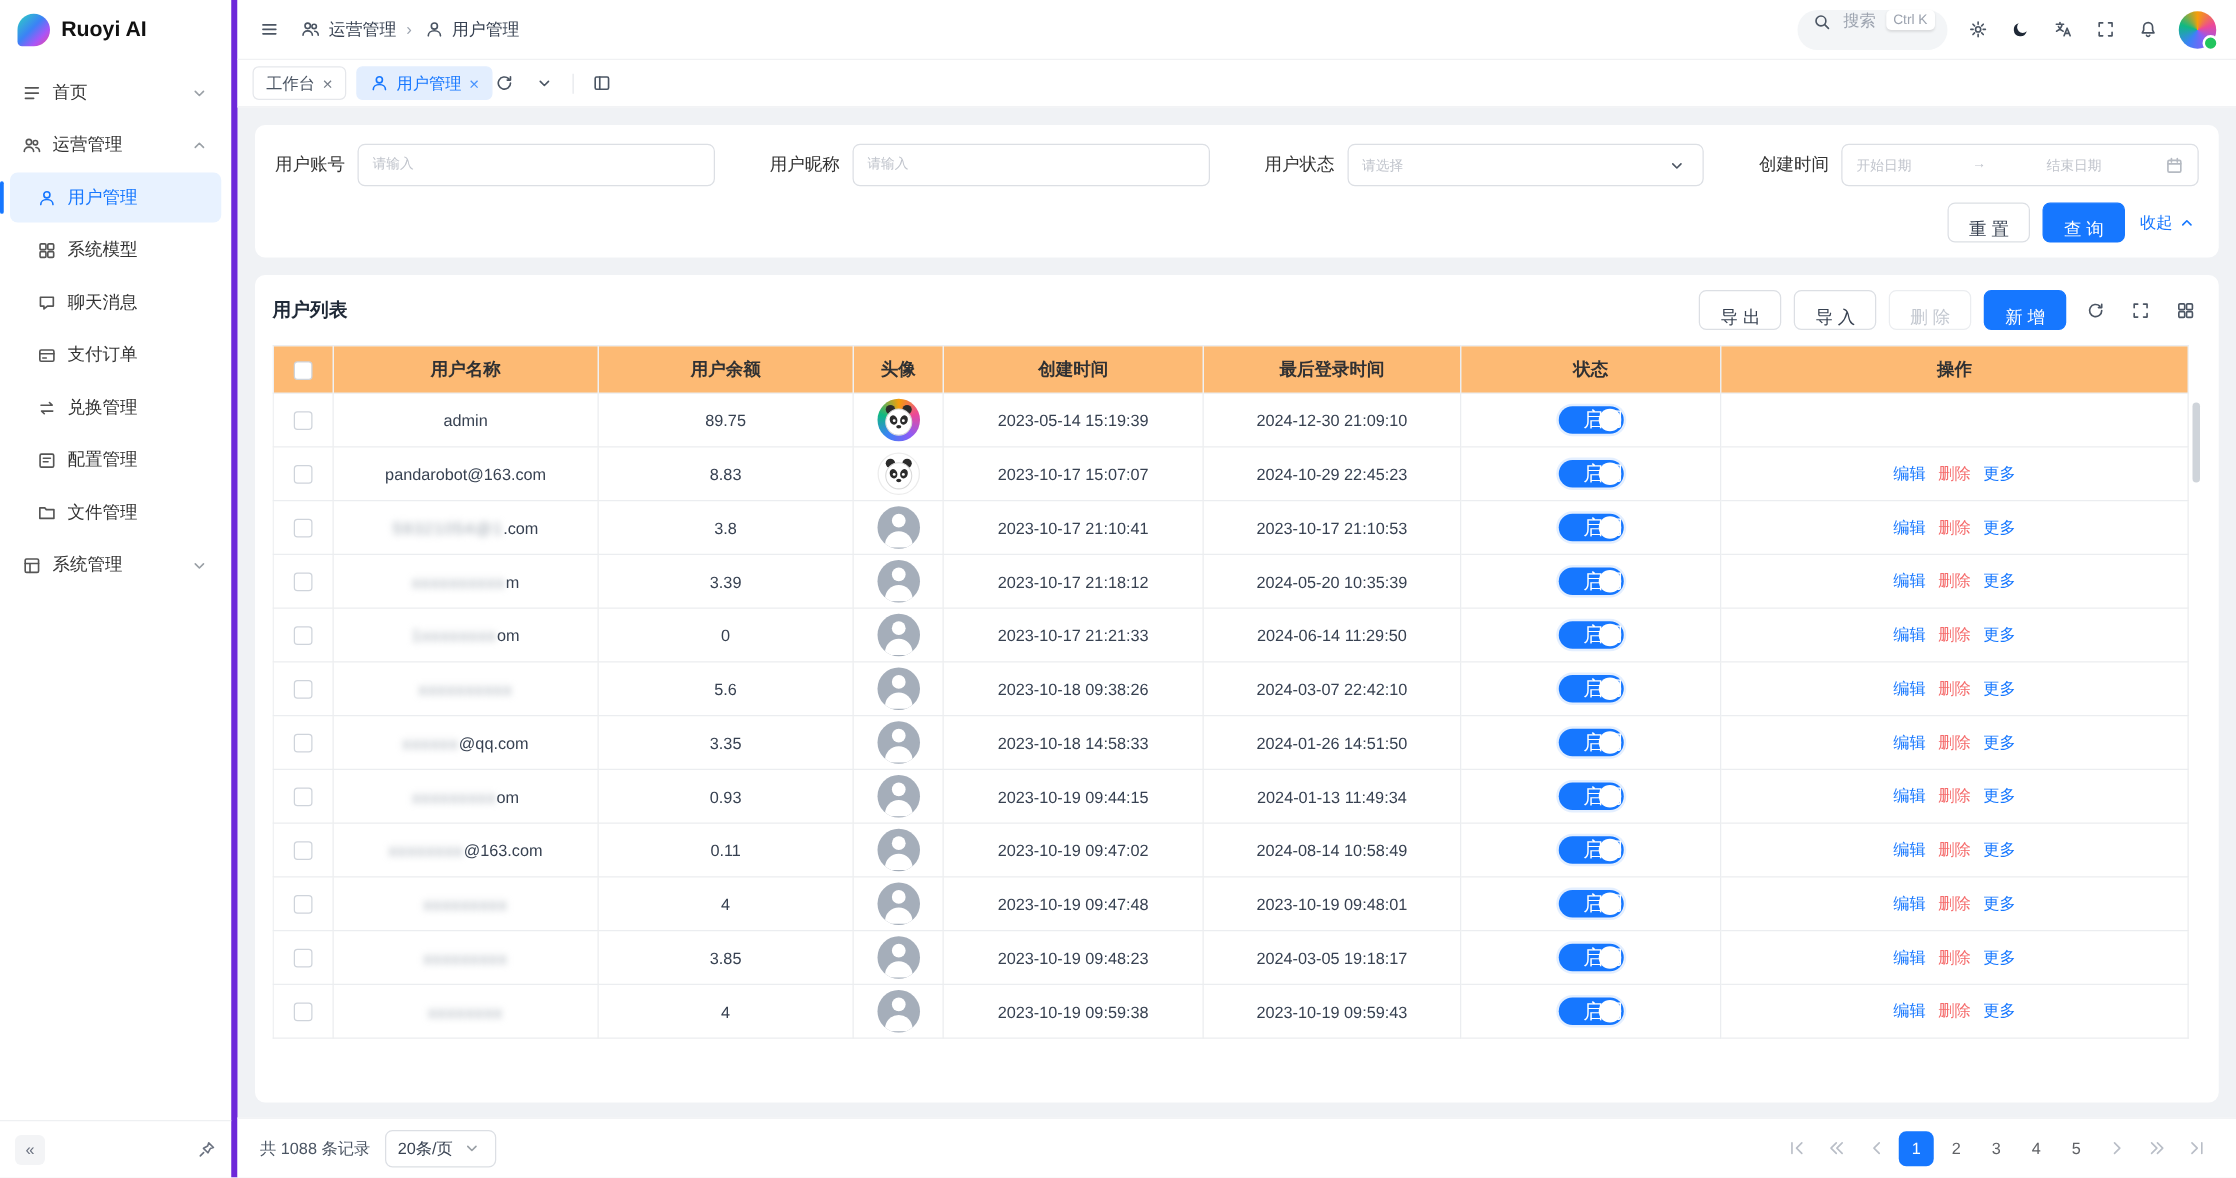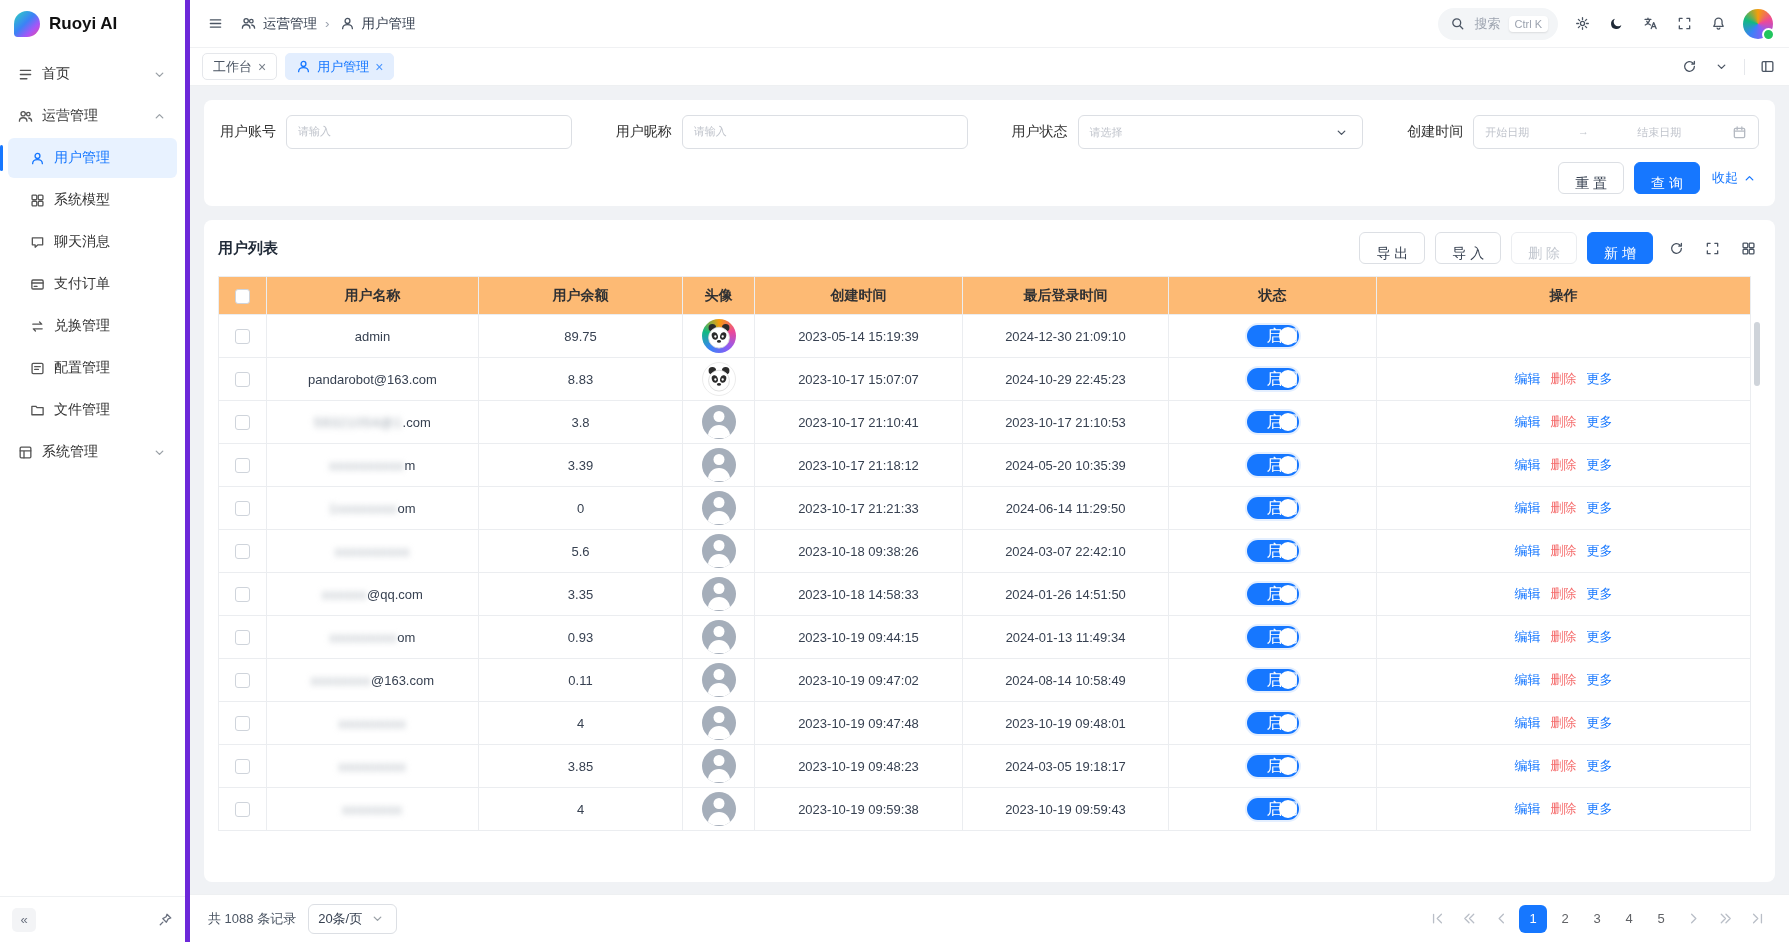--- a/index.html
+++ b/index.html
@@ -28,26 +28,26 @@
   
   .main{flex:1;display:flex;flex-direction:column;min-width:0}
 
   .topbar{height:48px;background:#fff;display:flex;align-items:center;justify-content:space-between;padding:0 16px;border-bottom:1px solid #f0f1f3}
   .tb-left{display:flex;align-items:center;gap:14px}
   .icon-plain{display:flex;align-items:center;justify-content:center;color:#4b5563;cursor:pointer;background:none;border:none;padding:2px}
   .breadcrumb{display:flex;align-items:center;gap:8px;font-size:13.5px;color:#374151}
   .bc-item{display:flex;align-items:center;gap:5px;cursor:pointer}
   .bc-sep{color:#9ca3af}
   .tb-right{display:flex;align-items:center;gap:15px}
-  .search-pill{display:flex;align-items:center;gap:8px;height:32px;padding:0 10px;background:#f3f5f7;border-radius:16px;color:#9ca3af;font-size:13px;cursor:pointer}
+  .search-pill{display:flex;align-items:flex-start;gap:8px;height:32px;padding:0 10px;background:#f3f5f7;border-radius:16px;color:#9ca3af;font-size:13px;cursor:pointer}
   .kbd{background:#fff;border-radius:4px;padding:2px 6px;font-size:11px;color:#9ca3af;box-shadow:0 1px 2px rgba(0,0,0,.10)}
   .user-avatar{width:30px;height:30px;border-radius:50%;background:conic-gradient(#f59e0b,#ec4899,#8b5cf6,#3b82f6,#10b981,#f59e0b);position:relative;cursor:pointer;flex-shrink:0}
   .user-avatar::after{content:'';position:absolute;right:-2px;bottom:-2px;width:9px;height:9px;border-radius:50%;background:#22c55e;border:2px solid #fff}
 
-  .tabbar{height:38px;background:#fff;border-bottom:1px solid #eef0f2;display:flex;align-items:center;justify-content:space-between;padding:0 12px}
+  .tabbar{height:38px;background:#fff;border-bottom:1px solid #eef0f2;display:flex;align-items:center;padding:0 12px}
   .tabs{display:flex;gap:8px}
   .tab{display:flex;align-items:center;gap:6px;height:27px;padding:0 10px;border:1px solid #e5e7eb;border-radius:5px;font-size:13px;color:#4b5563;cursor:pointer;background:#fff}
   .tab.active{background:#e3eefe;border-color:#e3eefe;color:#1677ff}
   .tab .t-icon{display:flex}
   .tab .x{font-size:14px;line-height:1;opacity:.75;cursor:pointer}
   .tab-actions{display:flex;align-items:center;gap:13px;color:#4b5563}
   .tab-actions .sep{width:1px;height:16px;background:#e5e7eb}
 
   .content{flex:1;padding:14px 14px 12px;display:flex;flex-direction:column;overflow:hidden}
   .card{background:#fff;border-radius:8px}

